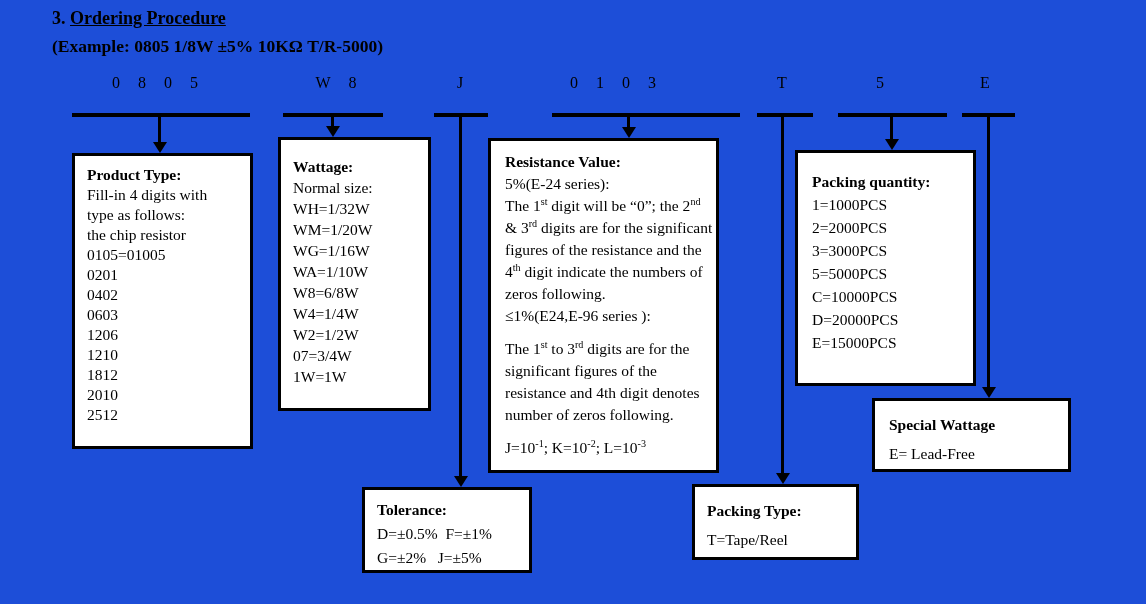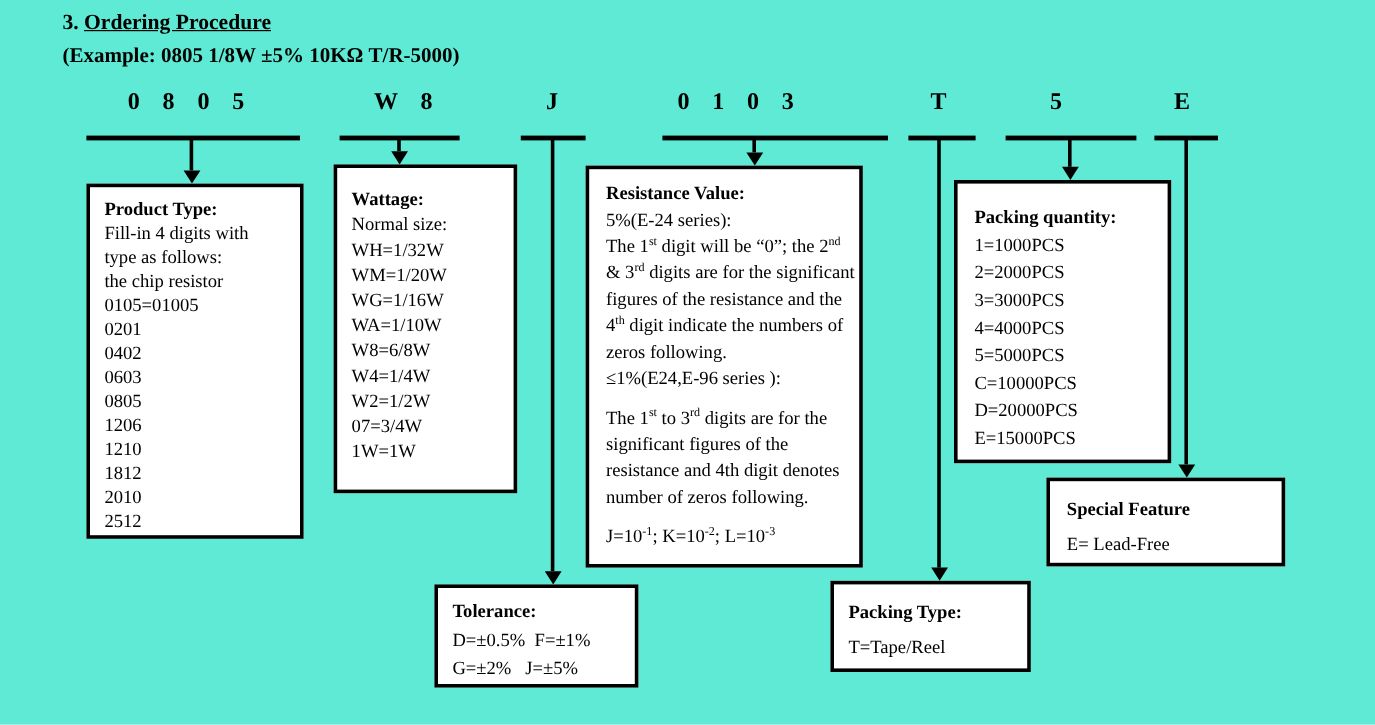--- a/index.html
+++ b/index.html
@@ -1,26 +1,26 @@
 <!DOCTYPE html>
 <html><head>
 <meta charset="utf-8">
 <style>
   html,body{margin:0;padding:0;background:#ffffff;}
   .canvas{
-    position:relative;width:1146px;height:604px;background:#5eead4;
+    position:relative;width:1146px;height:604px;background:#1d4ed8;
     font-family:"Liberation Serif","DejaVu Serif",serif;color:#000;
     overflow:hidden;
   }
   .abs{position:absolute;}
   .doc-title{left:52px;top:8px;font-size:18px;font-weight:bold;white-space:pre;}
   .doc-title .u{text-decoration:underline;}
   .example{left:52px;top:36px;font-size:17.5px;font-weight:bold;white-space:pre;}
   .code-label{
-    top:74px;font-size:20px;font-weight:bold;white-space:pre;
+    top:74px;font-size:16px;font-weight:normal;white-space:pre;
     word-spacing:14px;transform:translateX(-50%);
   }
   .hline{top:113px;height:4px;background:#000;}
   .vline{width:3px;background:#000;}
   .arrowhead{
     width:0;height:0;
     border-left:7px solid transparent;border-right:7px solid transparent;
     border-top:11px solid #000;
   }
   .box{
@@ -88,21 +88,20 @@
   <div class="box" id="box-product">
     <div class="btitle">Product Type:</div>
     <div>
         <div class="bline">Fill-in 4 digits with</div>
         <div class="bline">type as follows:</div>
         <div class="bline">the chip resistor</div>
         <div class="bline">0105=01005</div>
         <div class="bline">0201</div>
         <div class="bline">0402</div>
         <div class="bline">0603</div>
-        <div class="bline">0805</div>
         <div class="bline">1206</div>
         <div class="bline">1210</div>
         <div class="bline">1812</div>
         <div class="bline">2010</div>
         <div class="bline">2512</div>
       </div>
   </div>
 
   <div class="box" id="box-wattage">
     <div class="btitle">Wattage:</div>
@@ -137,30 +136,29 @@
         <div class="bline bgap">J=10<sup>-1</sup>; K=10<sup>-2</sup>; L=10<sup>-3</sup></div>
       </div>
   </div>
 
   <div class="box" id="box-packqty">
     <div class="btitle">Packing quantity:</div>
     <div>
         <div class="bline">1=1000PCS</div>
         <div class="bline">2=2000PCS</div>
         <div class="bline">3=3000PCS</div>
-        <div class="bline">4=4000PCS</div>
         <div class="bline">5=5000PCS</div>
         <div class="bline">C=10000PCS</div>
         <div class="bline">D=20000PCS</div>
         <div class="bline">E=15000PCS</div>
       </div>
   </div>
 
   <div class="box" id="box-special">
-    <div class="btitle">Special Feature</div>
+    <div class="btitle">Special Wattage</div>
     <div>
         <div class="bline">E= Lead-Free</div>
       </div>
   </div>
 
   <div class="box" id="box-tol">
     <div class="btitle">Tolerance:</div>
     <div>
         <div class="bline">D=±0.5%  F=±1%</div>
         <div class="bline">G=±2%   J=±5%</div>

